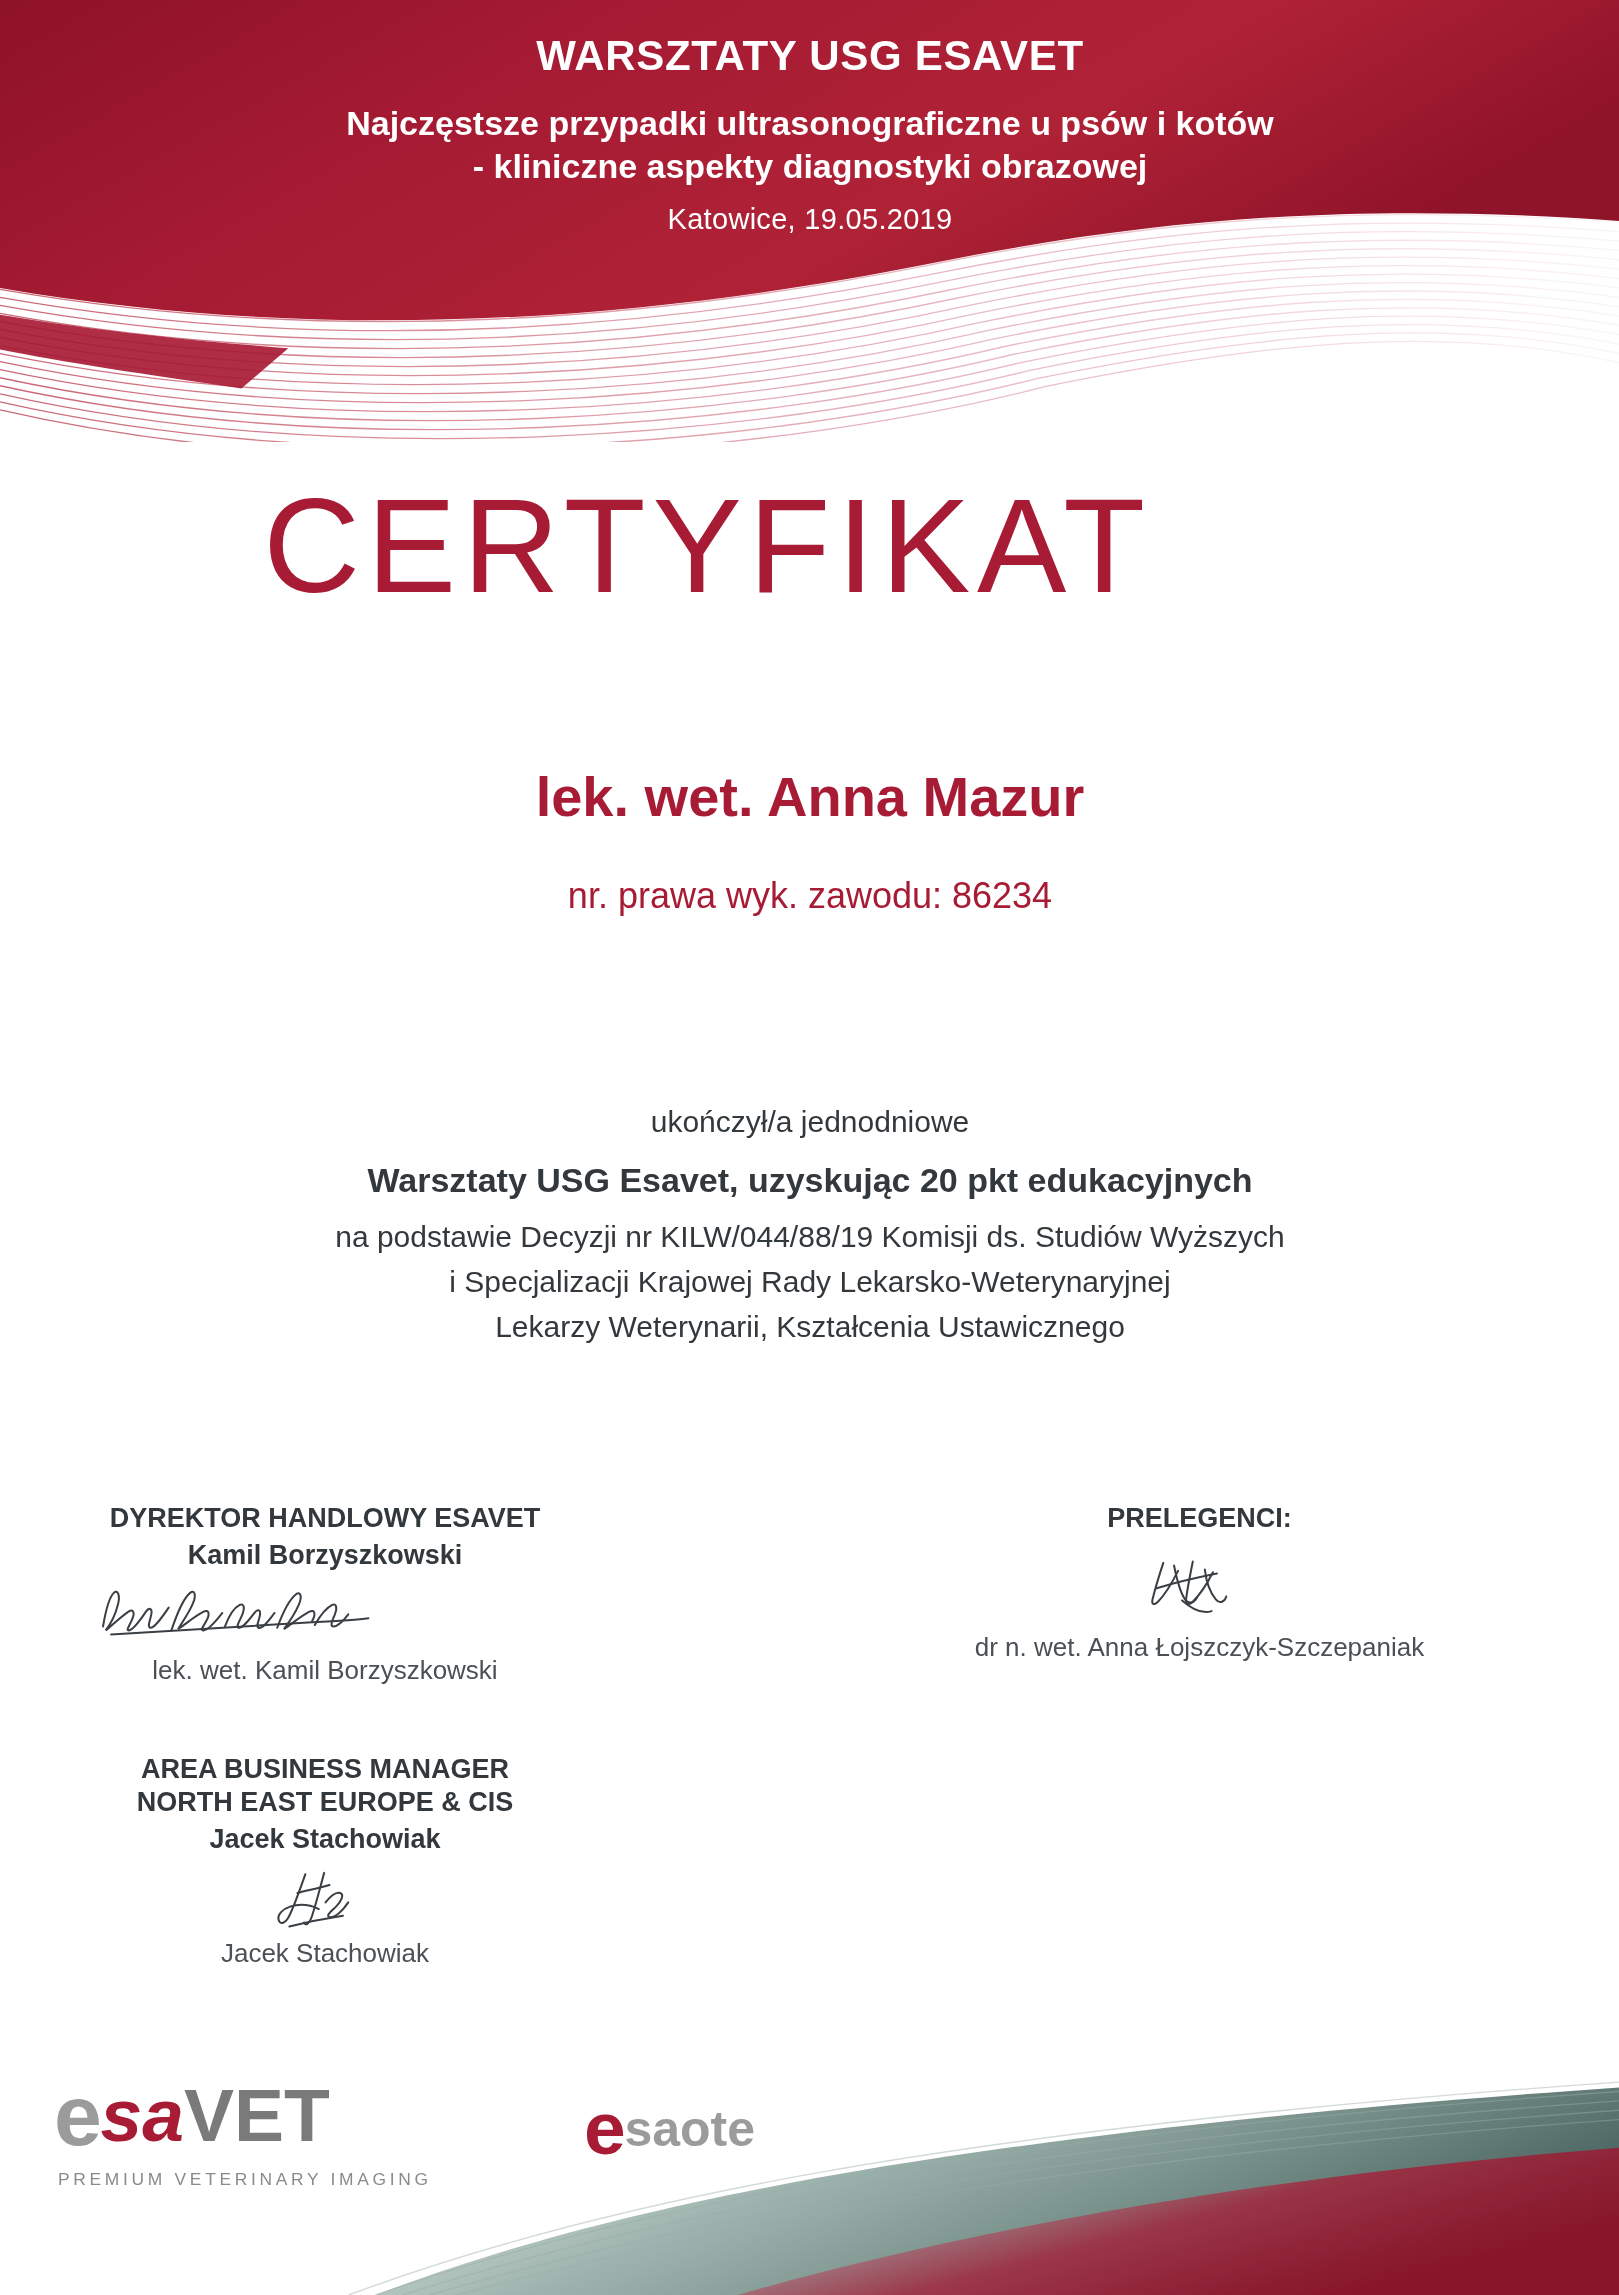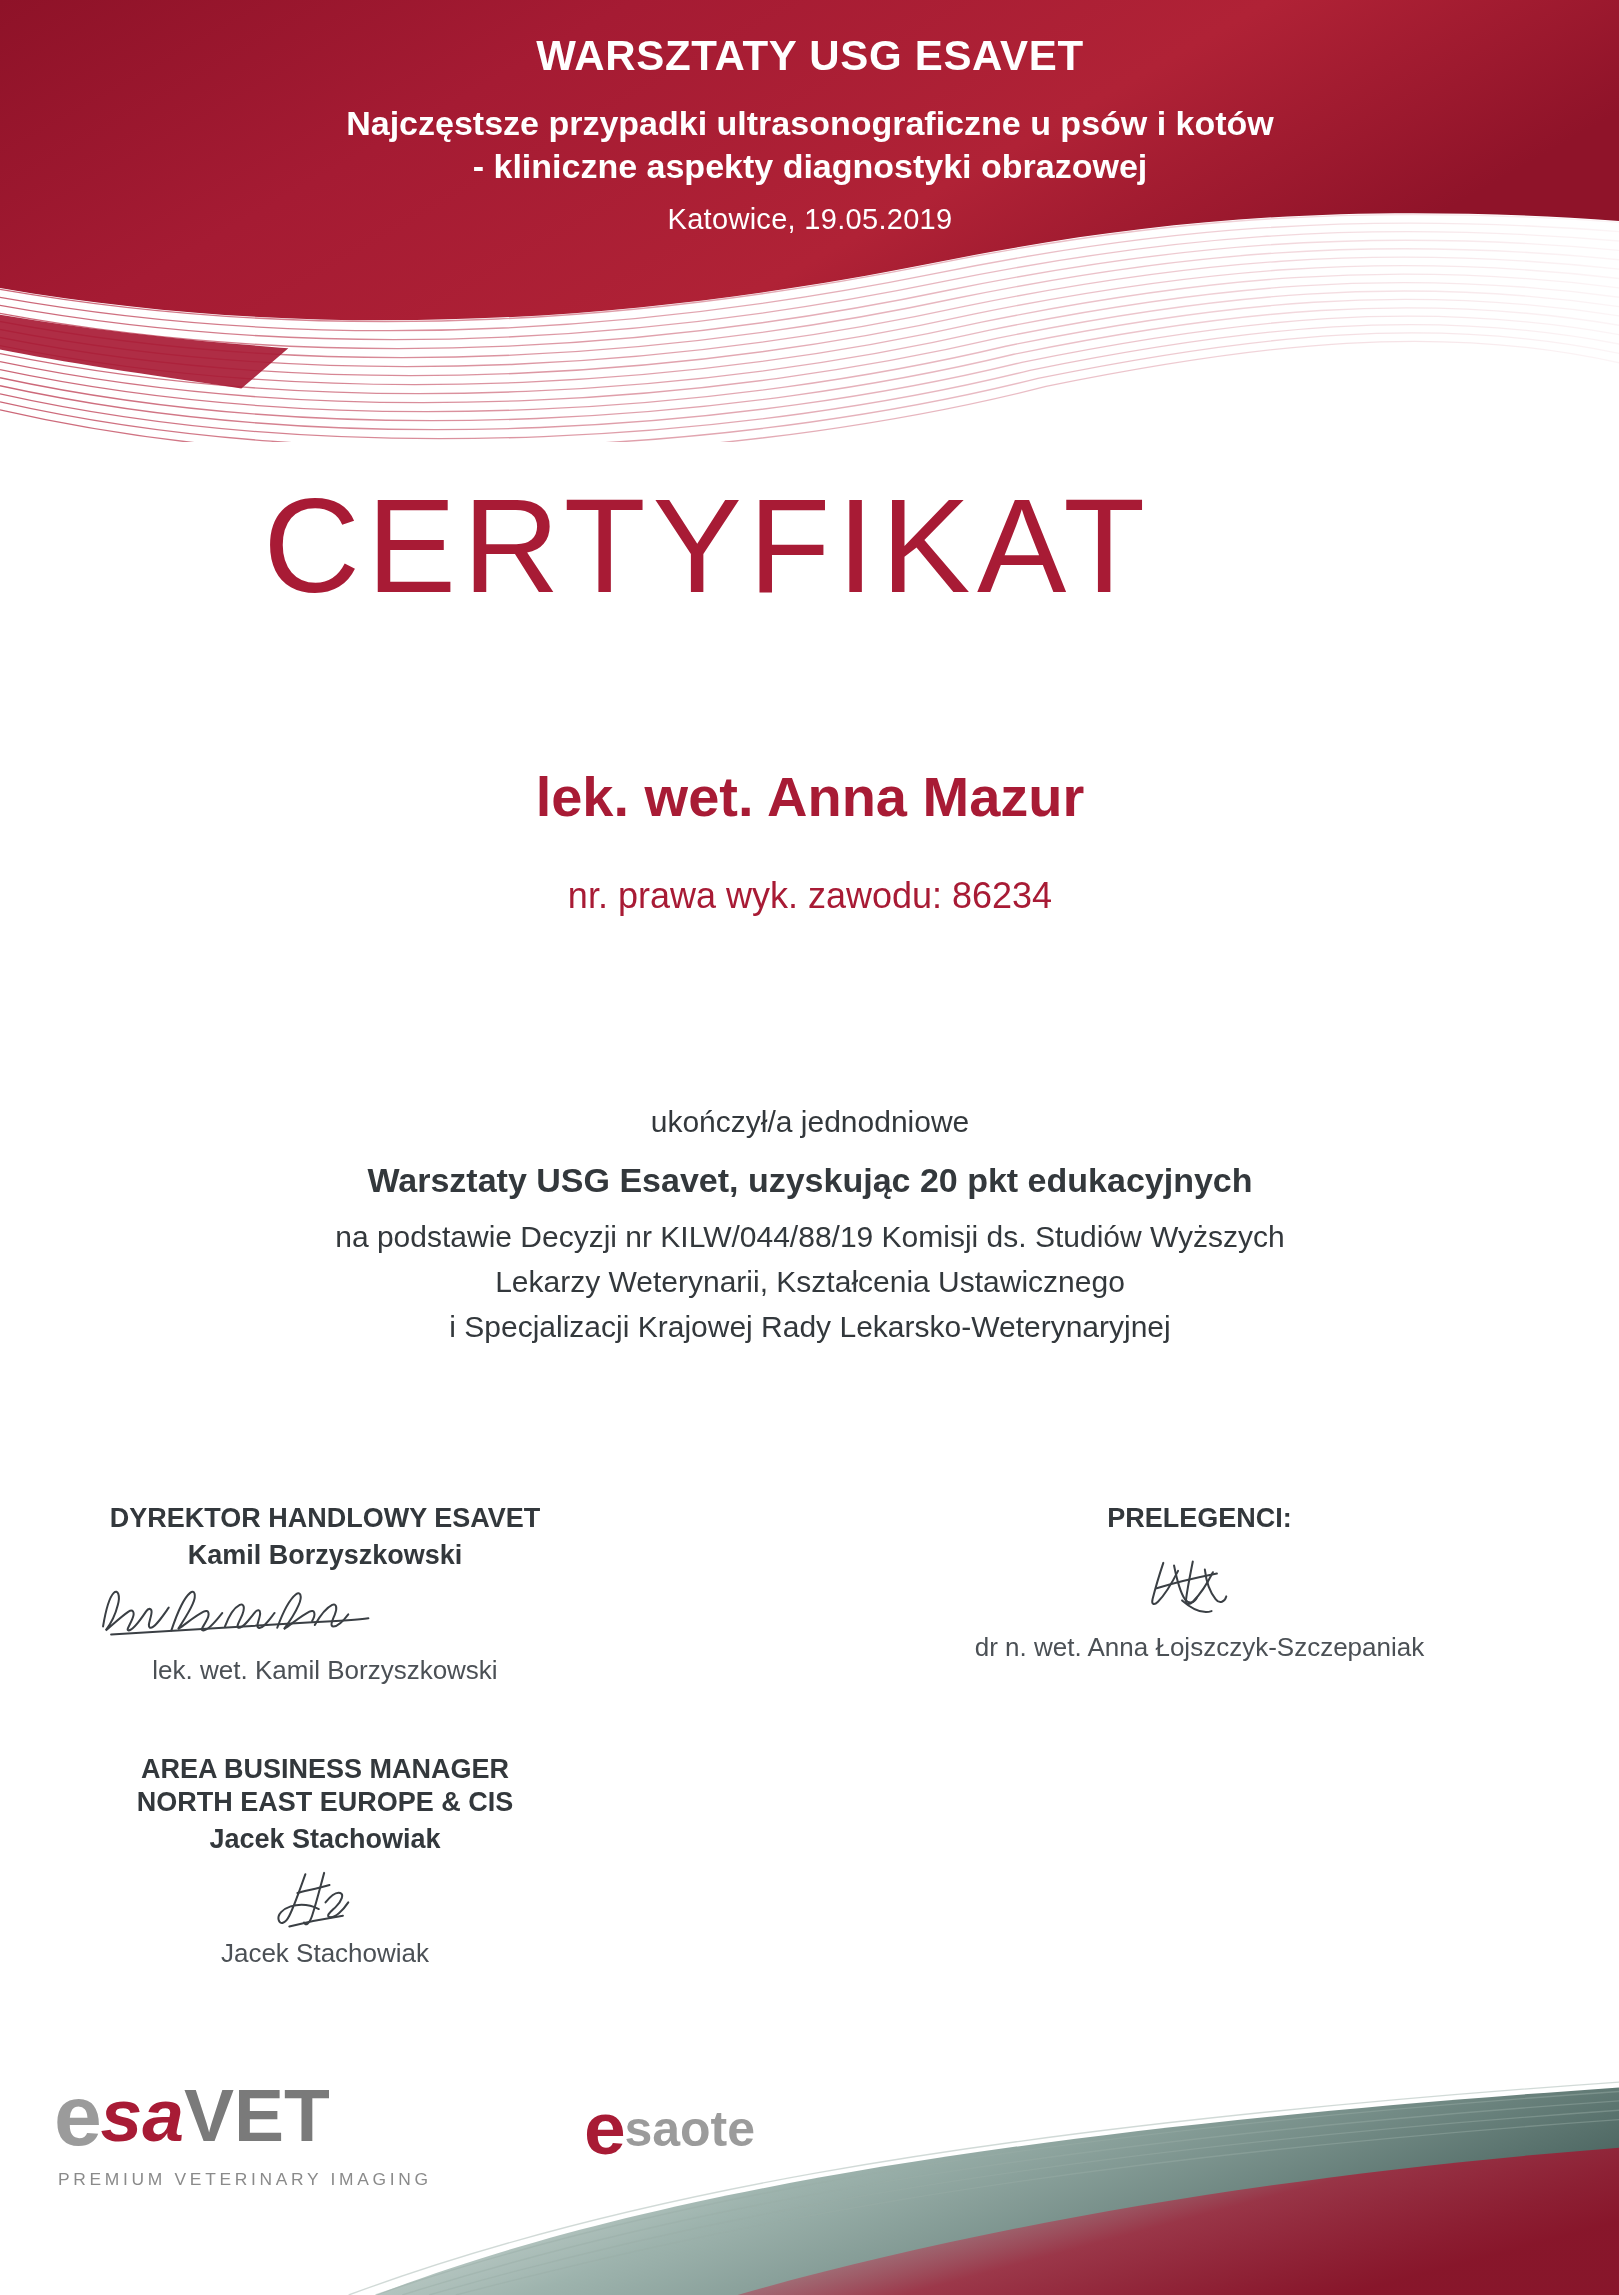--- a/index.html
+++ b/index.html
@@ -295,22 +295,22 @@
 
   <div class="cert-title">CERTYFIKAT</div>
 
   <div class="recipient">lek. wet. Anna Mazur</div>
   <div class="license">nr. prawa wyk. zawodu: 86234</div>
 
   <div class="body-block">
     <p class="body-line">ukończył/a jednodniowe</p>
     <p class="body-line bold">Warsztaty USG Esavet, uzyskując 20 pkt edukacyjnych</p>
     <p class="body-line">na podstawie Decyzji nr KILW/044/88/19 Komisji ds. Studiów Wyższych</p>
+    <p class="body-line">i Specjalizacji Krajowej Rady Lekarsko-Weterynaryjnej</p>
     <p class="body-line">Lekarzy Weterynarii, Kształcenia Ustawicznego</p>
-    <p class="body-line">i Specjalizacji Krajowej Rady Lekarsko-Weterynaryjnej</p>
   </div>
 
   <div class="sig-col-left">
 
     <div>
       <div class="sig-role">DYREKTOR HANDLOWY ESAVET</div>
       <div class="sig-name-bold">Kamil Borzyszkowski</div>
       <div class="sig-image">
         <svg width="469" height="74" viewBox="0 0 700 110">
           <g fill="none" stroke="#3a3f44" stroke-width="3" stroke-linecap="round">

